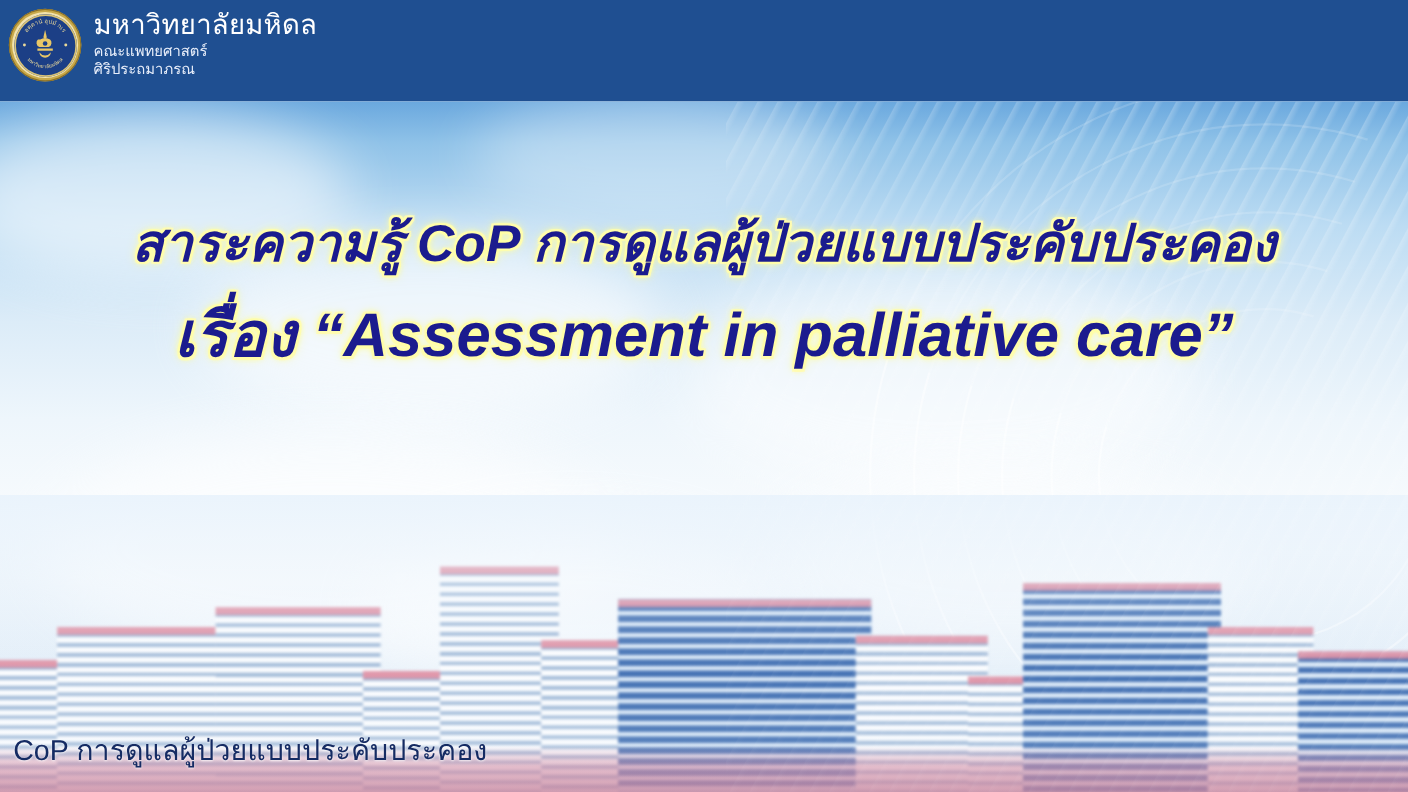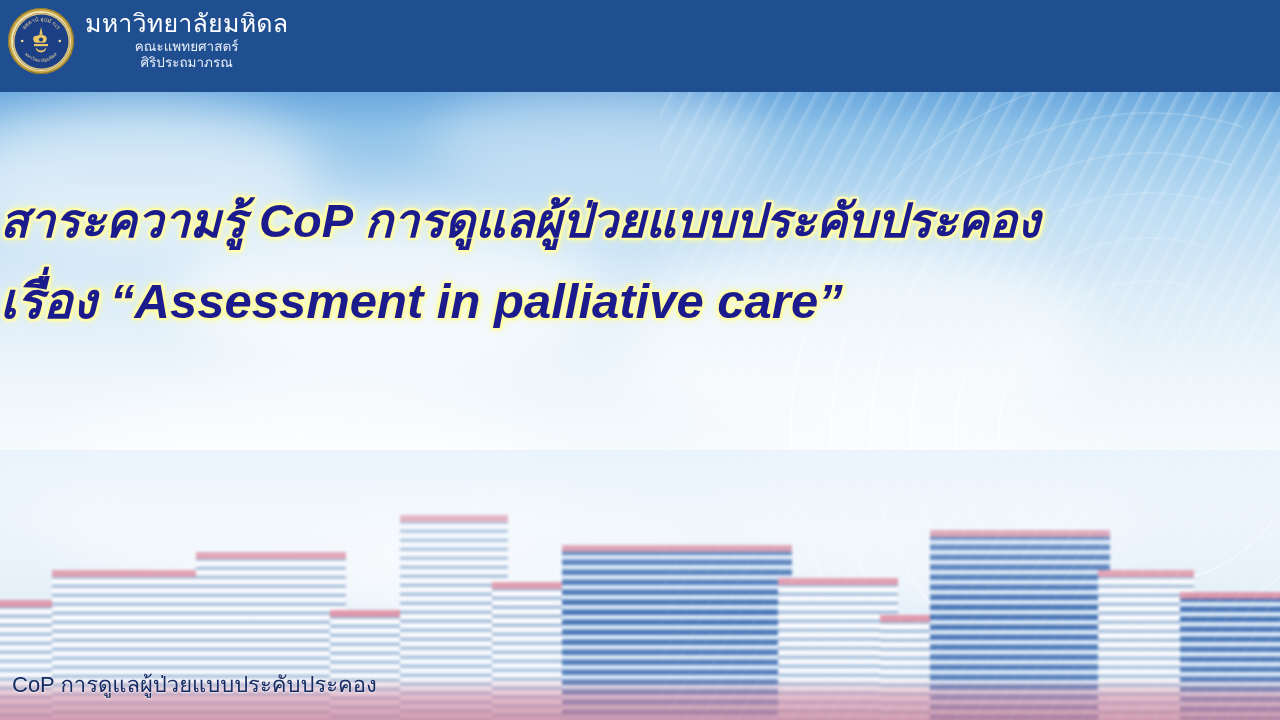--- a/index.html
+++ b/index.html
@@ -20,21 +20,21 @@
          box-shadow:0 0 0 1px #8d7228 inset; }
   .seal .ring2{ position:absolute; inset:3px; border-radius:50%; background:#f2e3b0; }
   .seal .ring3{ position:absolute; inset:4.5px; border-radius:50%; background:#1c3f86;
                 box-shadow:0 0 0 1.5px #d9c276 inset; }
   .seal svg{ position:absolute; inset:0; width:100%; height:100%; }
 
   #uni-text{ display:flex; flex-direction:column; justify-content:center; line-height:1; }
   #uni-name{ color:#ffffff; font-size:25px; font-weight:400; letter-spacing:.2px;
              margin-bottom:3px; white-space:nowrap; }
   #fac-1, #fac-2{ color:#e8eefa; font-size:13.5px; font-weight:400; white-space:nowrap;
-                  line-height:1.22;text-align:center; }
+                  line-height:1.22; }
 
   
   #slide{ position:absolute; left:0; top:92px; width:1280px; height:628px; overflow:hidden;
           background:#dfeefb; }
 
   
   .sky{ position:absolute; inset:0;
     background:
       linear-gradient(180deg,
         #6aa8de 0%,
@@ -95,37 +95,37 @@
                rgba(233,243,252,.12) 60%, rgba(225,238,250,.28) 100%);
     pointer-events:none; }
   .redroofs{ position:absolute; left:0; right:0; bottom:0; height:42px;
     background:linear-gradient(180deg, rgba(214,120,145,0) 0%, rgba(206,104,132,.55) 45%,
                rgba(188,86,116,.75) 100%);
     pointer-events:none; }
   .blurwrap{ filter:blur(1.6px); position:absolute; inset:0; }
 
   
   #title-block{ position:absolute; left:0; top:105px; width:1280px;
-                z-index:20; }
+                text-align:center; z-index:20; }
   .tline{
     color:#1b1b8e; font-weight:700; font-style:italic;
     font-family:"Liberation Sans","DejaVu Sans",sans-serif;
     line-height:1.0; white-space:nowrap;
     text-shadow:
        0 0 6px #ffff9c, 0 0 6px #ffff9c, 0 0 12px #ffffae,
        2px 2px 0 #fffbc2, -2px 2px 0 #fffbc2, 2px -2px 0 #fffbc2, -2px -2px 0 #fffbc2,
        0 2px 0 #fffbc2, 0 -2px 0 #fffbc2, 2px 0 0 #fffbc2, -2px 0 0 #fffbc2;
   }
   #tline-1{ font-size:47px; margin-bottom:33px; }
-  #tline-2{ font-size:49px; margin-bottom:33px; }
+  #tline-2{ font-size:56px; margin-bottom:33px; }
   #tline-3{ font-size:47px; }
 
   
   #caption{ position:absolute; left:12px; bottom:18px; z-index:30;
-    color:#152b63; font-size:22px; font-weight:400; white-space:nowrap;
+    color:#152b63; font-size:26px; font-weight:400; white-space:nowrap;
     text-shadow:0 1px 2px rgba(255,255,255,.75); }
 </style>
 </head>
 <body>
 
 <div id="stage">
 
   <div id="header">
     <div id="header-inner">
 

